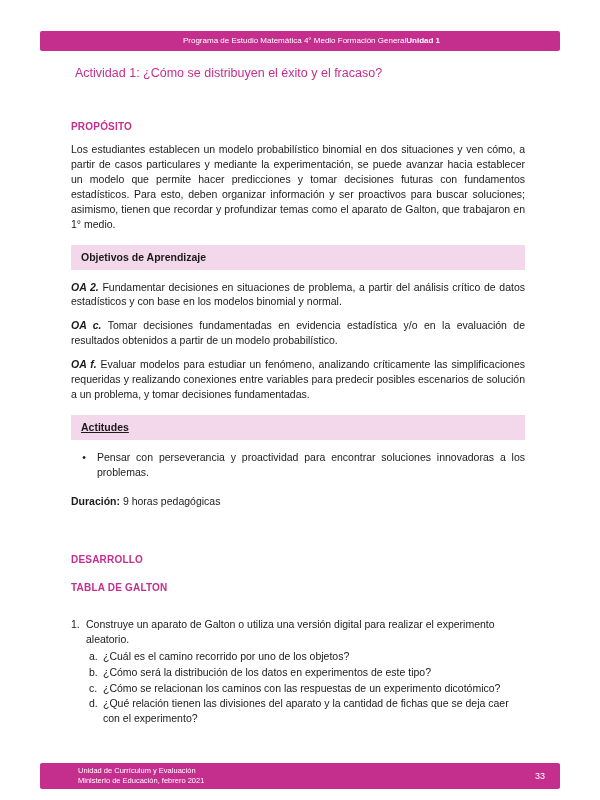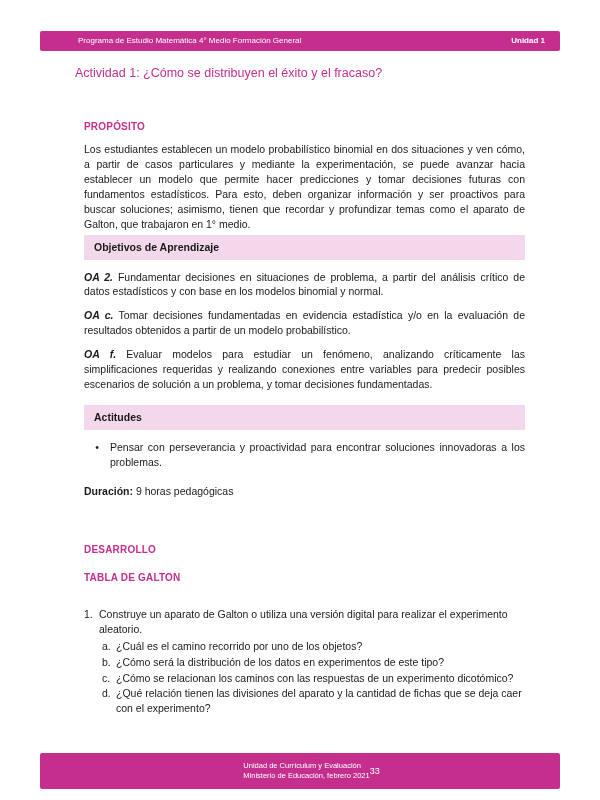--- a/index.html
+++ b/index.html
@@ -16,52 +16,52 @@
   }
 
   .header-bar {
     position: absolute;
     top: 31px; left: 40px; right: 40px;
     height: 20px;
     background: var(--accent);
     color: #ffffff;
     display: flex;
     align-items: center;
-    justify-content: space-between;
+    justify-content: center;
     font-size: 8px;
     padding: 0 15px 1px 38px;
     border-radius: 2px;
   }
   .header-bar .hdr-right { font-weight: bold; }
 
   .activity-title {
     position: absolute;
     top: 66px; left: 75px; right: 60px;
     color: var(--accent);
     font-size: 12.5px;
     font-weight: normal;
   }
 
   .content {
     position: absolute;
-    top: 120px; left: 84px; right: 75px;
+    top: 120px; left: 71px; right: 75px;
     color: var(--text);
     font-size: 10.5px;
     line-height: 1.42;
   }
 
   .section-heading {
     color: var(--accent);
     font-weight: bold;
     font-size: 10px;
     letter-spacing: 0.2px;
     margin-bottom: 8px;
   }
 
-  .body-text { text-align: justify; margin-bottom: 3px; }
+  .body-text { text-align: justify; margin-bottom: 13px; }
 
   .banner {
     background: var(--banner-bg);
     font-weight: bold;
     font-size: 10.5px;
     padding: 5px 10px;
     margin-bottom: 10px;
   }
 
   .oa-paragraph { text-align: justify; margin-bottom: 9px; }
@@ -84,26 +84,26 @@
   .num-item .num-marker { width: 15px; flex: 0 0 15px; }
   .num-item .num-text { flex: 1; }
 
   .sub-item { display: flex; margin-left: 18px; margin-bottom: 1px; }
   .sub-item .sub-marker { width: 14px; flex: 0 0 14px; }
   .sub-item .sub-text { flex: 1; }
 
   .footer-bar {
     position: absolute;
     bottom: 11px; left: 40px; right: 40px;
-    height: 36px;
+    height: 26px;
     background: var(--accent);
     color: #ffffff;
     display: flex;
     align-items: center;
-    justify-content: center;
+    justify-content: space-between;
     padding: 0 15px 0 38px;
     border-radius: 2px;
   }
   .footer-lines { display: flex; flex-direction: column; justify-content: center; font-size: 7.5px; line-height: 1.35; }
   .footer-page { font-size: 9px; }
 </style>
 </head>
 <body>
 
 <div class="page">
@@ -119,21 +119,21 @@
 
     <h2 class="section-heading">PROPÓSITO</h2>
     <p class="body-text">Los estudiantes establecen un modelo probabilístico binomial en dos situaciones y ven cómo, a partir de casos particulares y mediante la experimentación, se puede avanzar hacia establecer un modelo que permite hacer predicciones y tomar decisiones futuras con fundamentos estadísticos. Para esto, deben organizar información y ser proactivos para buscar soluciones; asimismo, tienen que recordar y profundizar temas como el aparato de Galton, que trabajaron en 1° medio.</p>
 
     <div class="banner">Objetivos de Aprendizaje</div>
 
     <p class="oa-paragraph"><span class="oa-label">OA 2.</span> <span>Fundamentar decisiones en situaciones de problema, a partir del análisis crítico de datos estadísticos y con base en los modelos binomial y normal.</span></p>
     <p class="oa-paragraph"><span class="oa-label">OA c.</span> <span>Tomar decisiones fundamentadas en evidencia estadística y/o en la evaluación de resultados obtenidos a partir de un modelo probabilístico.</span></p>
     <p class="oa-paragraph"><span class="oa-label">OA f.</span> <span>Evaluar modelos para estudiar un fenómeno, analizando críticamente las simplificaciones requeridas y realizando conexiones entre variables para predecir posibles escenarios de solución a un problema, y tomar decisiones fundamentadas.</span></p>
 
-    <div class="banner" style="margin-top:13px;">Actitudes</div>
+    <div class="banner" style="margin-top:13px;text-decoration:underline;">Actitudes</div>
 
     <div class="bullet-row">
       <span class="bullet-marker">•</span>
       <span class="bullet-text">Pensar con perseverancia y proactividad para encontrar soluciones innovadoras a los problemas.</span>
     </div>
 
     <p class="duracion-line"><span class="dur-label">Duración:</span><span> 9 horas pedagógicas</span></p>
 
     <h2 class="section-heading desarrollo-heading">DESARROLLO</h2>
     <h3 class="section-heading galton-heading">TABLA DE GALTON</h3>

